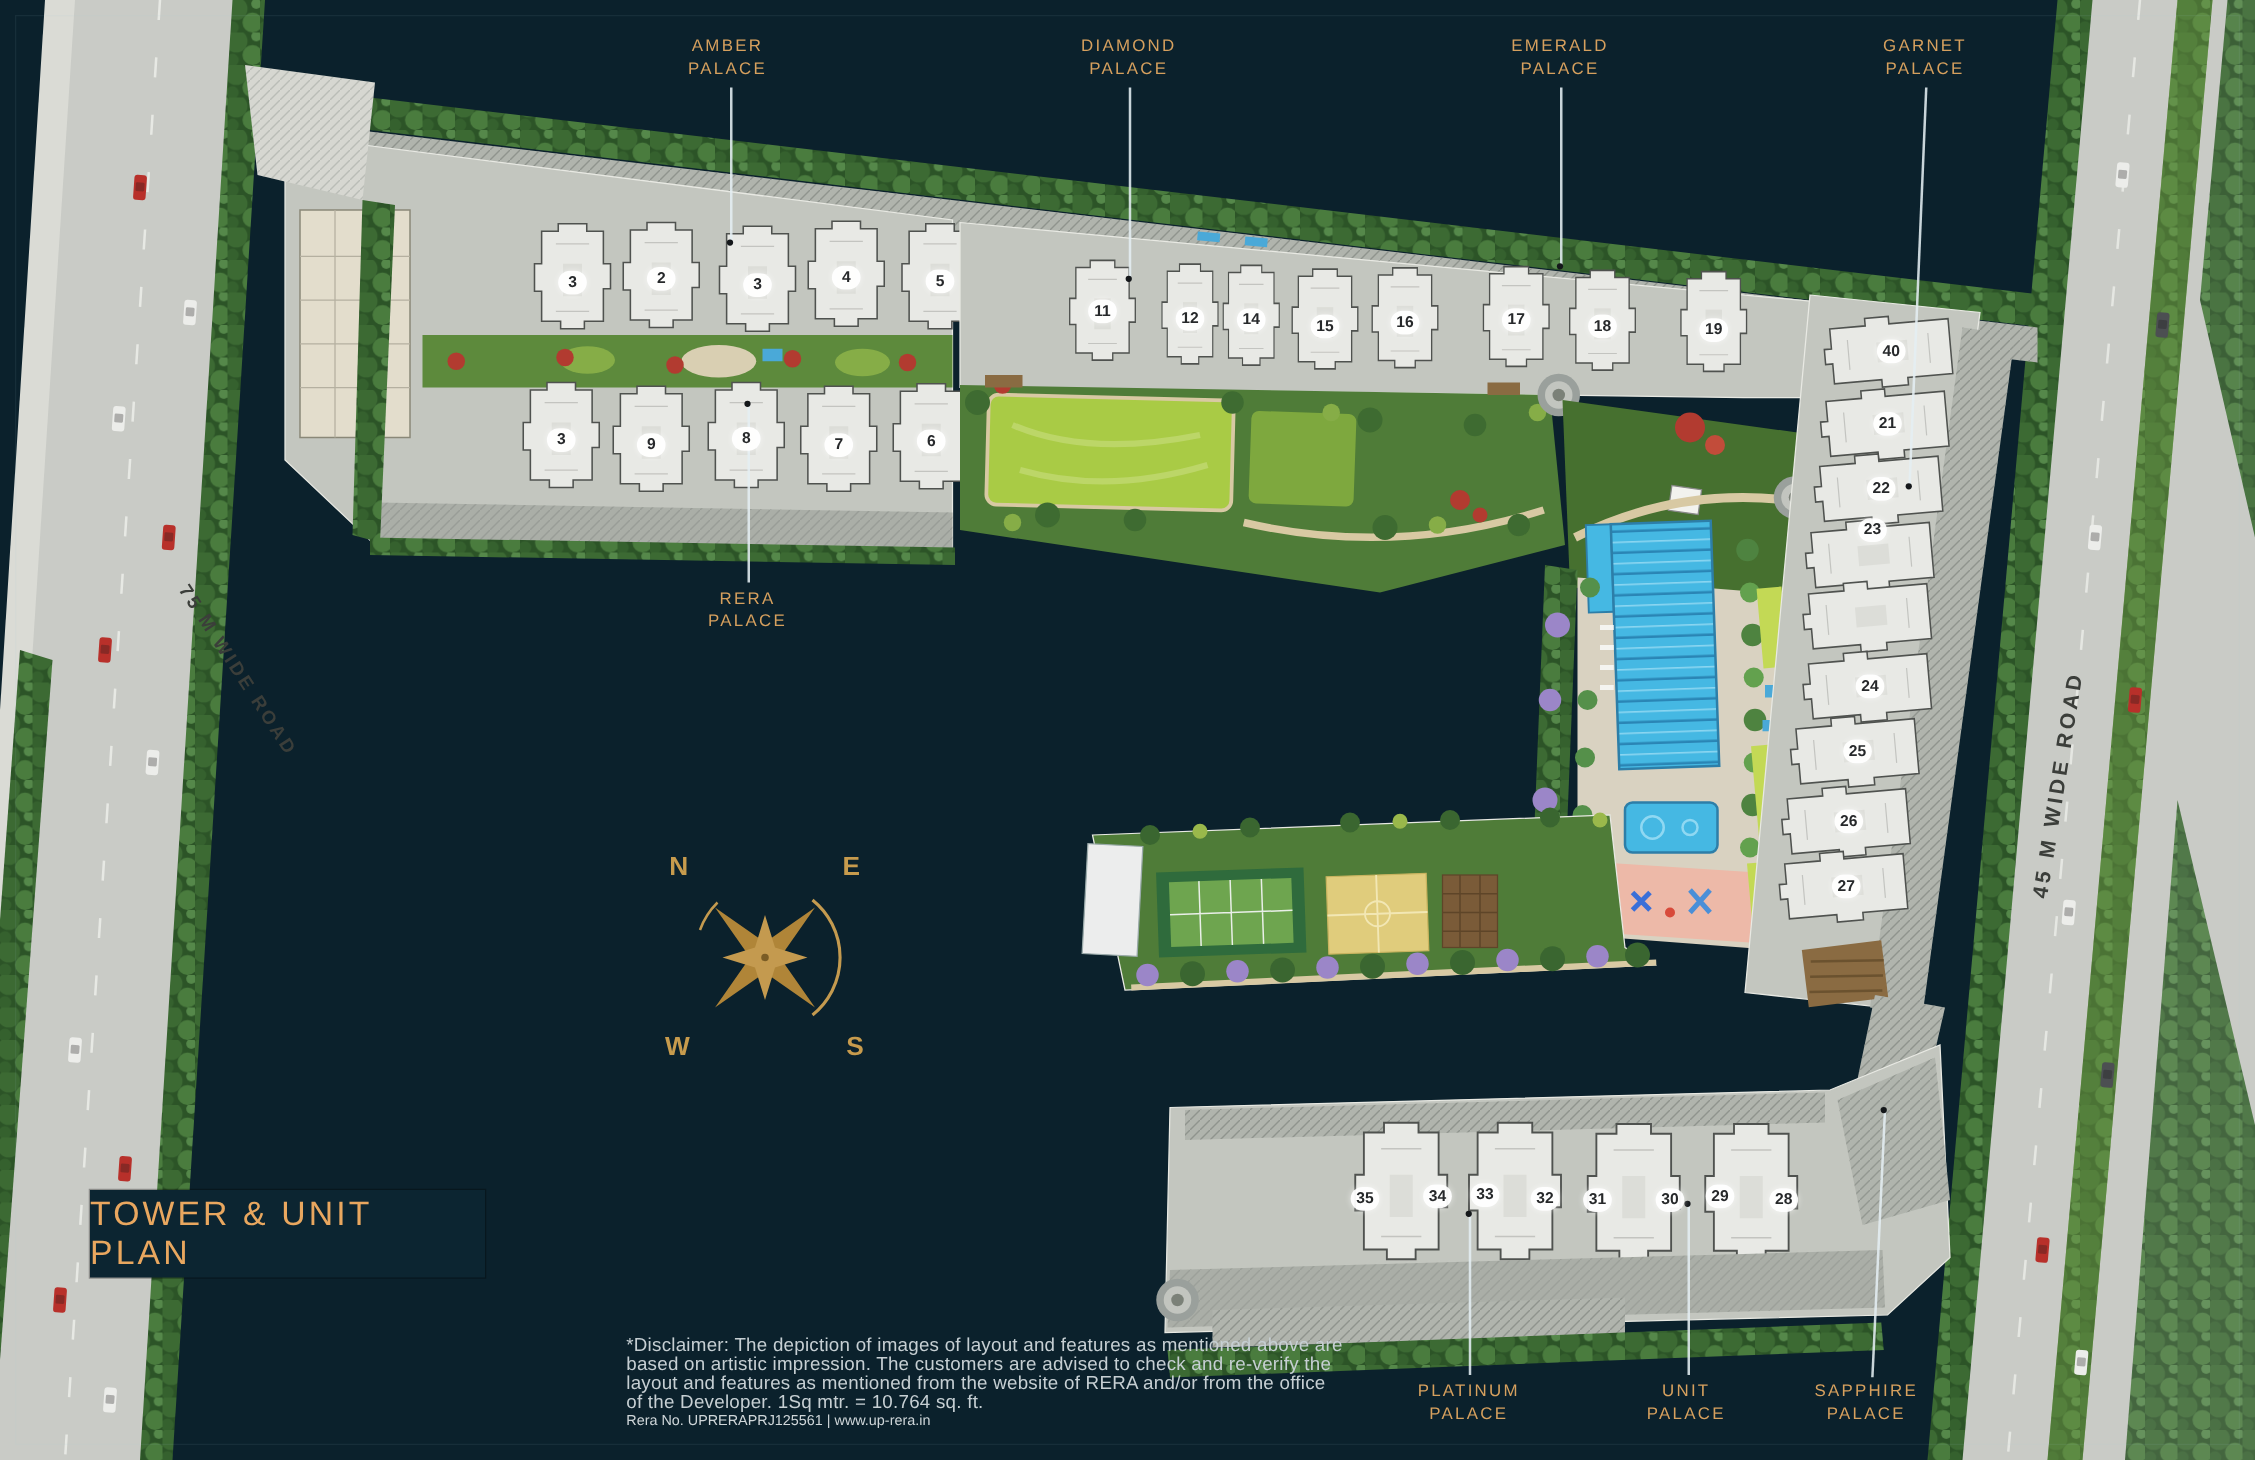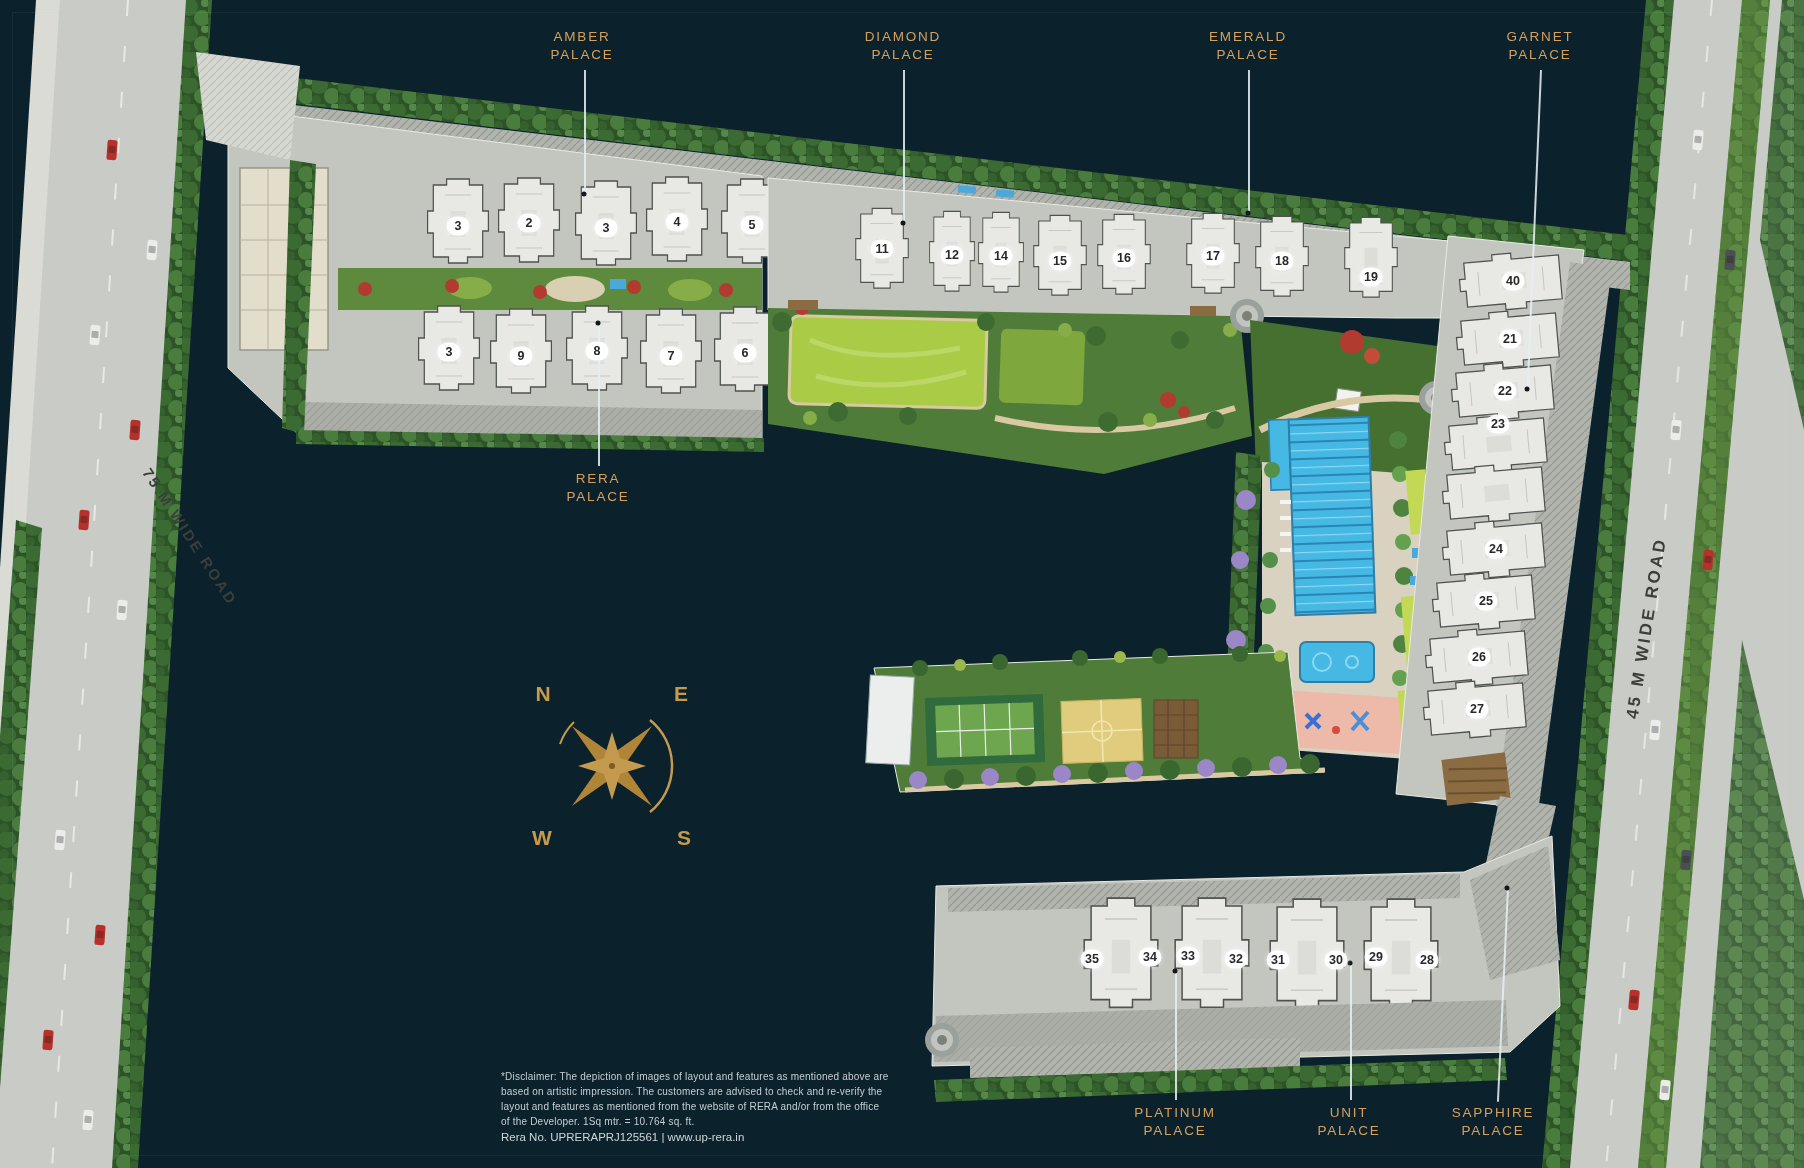--- a/index.html
+++ b/index.html
@@ -16,21 +16,21 @@
                border-radius:10px;background:rgba(255,255,255,.95);color:#26282a;font-size:12.5px;
                font-weight:bold;line-height:19px;text-align:center;z-index:15;
                box-shadow:0 0 5px rgba(255,255,255,.55)}
   .road-label{position:absolute;color:#3b3e3a;font-weight:bold;white-space:nowrap;z-index:8}
   #road-west-label{left:110px;top:528px;font-size:15px;letter-spacing:2.5px;transform:rotate(57deg)}
   #road-east-label{left:1555px;top:618px;font-size:17px;letter-spacing:3px;transform:rotate(-81deg)}
   #title-box{position:absolute;left:72px;top:952px;width:316px;height:70px;background:#0c2531;
              display:flex;align-items:center;justify-content:center;z-index:25;
              box-shadow:0 0 0 1px rgba(0,0,0,.3)}
   #title-box .t{color:#e9a75f;font-size:27px;letter-spacing:2.5px}
-  #disclaimer{position:absolute;left:501px;top:1069px;color:#c6cfd3;font-size:10px;line-height:15px;
+  #disclaimer{position:absolute;left:501px;top:1069px;color:#c6cfd3;font-size:15px;line-height:15px;
               letter-spacing:.2px;z-index:25}
   #rera-line{position:absolute;left:501px;top:1131px;color:#cfd6d9;font-size:11.5px;z-index:25}
   .compass-letter{position:absolute;color:#c79b4d;font-size:21px;font-weight:bold;
                   transform:translate(-50%,-50%);z-index:12}
 </style>
 </head>
 <body>
 
 <div id="stage">
 <svg class="scene" width="1804" height="1168" viewBox="0 0 1804 1168">
@@ -418,21 +418,21 @@
 <div class="tower-badge" style="left:671px;top:356px">7</div>
 <div class="tower-badge" style="left:745px;top:353px">6</div>
 
 <div class="tower-badge" style="left:882px;top:249px">11</div>
 <div class="tower-badge" style="left:952px;top:255px">12</div>
 <div class="tower-badge" style="left:1001px;top:256px">14</div>
 <div class="tower-badge" style="left:1060px;top:261px">15</div>
 <div class="tower-badge" style="left:1124px;top:258px">16</div>
 <div class="tower-badge" style="left:1213px;top:256px">17</div>
 <div class="tower-badge" style="left:1282px;top:261px">18</div>
-<div class="tower-badge" style="left:1371px;top:277px">19</div>
+<div class="tower-badge" style="left:1371px;top:264px">19</div>
 
 <div class="tower-badge" style="left:1513px;top:281px">40</div>
 <div class="tower-badge" style="left:1510px;top:339px">21</div>
 <div class="tower-badge" style="left:1505px;top:391px">22</div>
 <div class="tower-badge" style="left:1498px;top:424px">23</div>
 <div class="tower-badge" style="left:1496px;top:549px">24</div>
 <div class="tower-badge" style="left:1486px;top:601px">25</div>
 <div class="tower-badge" style="left:1479px;top:657px">26</div>
 <div class="tower-badge" style="left:1477px;top:709px">27</div>
 
@@ -446,20 +446,23 @@
 <div class="tower-badge" style="left:1427px;top:960px">28</div>
 
 <div class="road-label" id="road-west-label">75 M WIDE ROAD</div>
 <div class="road-label" id="road-east-label">45 M WIDE ROAD</div>
 
 <div class="compass-letter" style="left:543px;top:694px">N</div>
 <div class="compass-letter" style="left:681px;top:694px">E</div>
 <div class="compass-letter" style="left:542px;top:838px">W</div>
 <div class="compass-letter" style="left:684px;top:838px">S</div>
 
+<div id="title-box">
+  <span class="t">TOWER &amp; UNIT PLAN</span>
+</div>
 
 <div id="disclaimer">
   <div>*Disclaimer: The depiction of images of layout and features as mentioned above are</div>
   <div>based on artistic impression. The customers are advised to check and re-verify the</div>
   <div>layout and features as mentioned from the website of RERA and/or from the office</div>
   <div>of the Developer. 1Sq mtr. = 10.764 sq. ft.</div>
 </div>
 <div id="rera-line">Rera No. UPRERAPRJ125561 | www.up-rera.in</div>
 
 </div>

